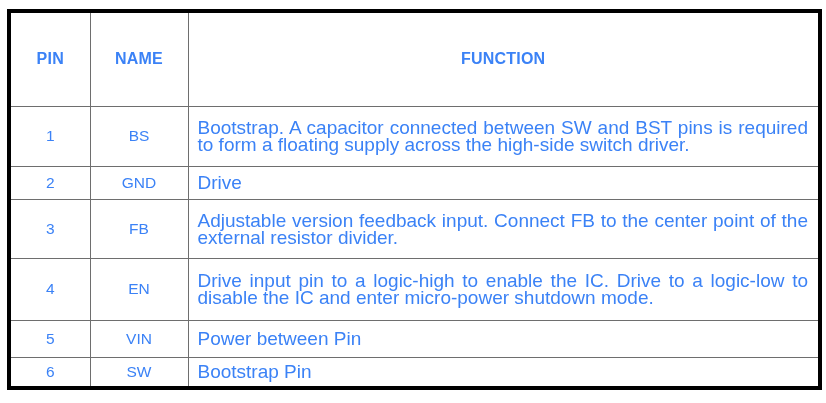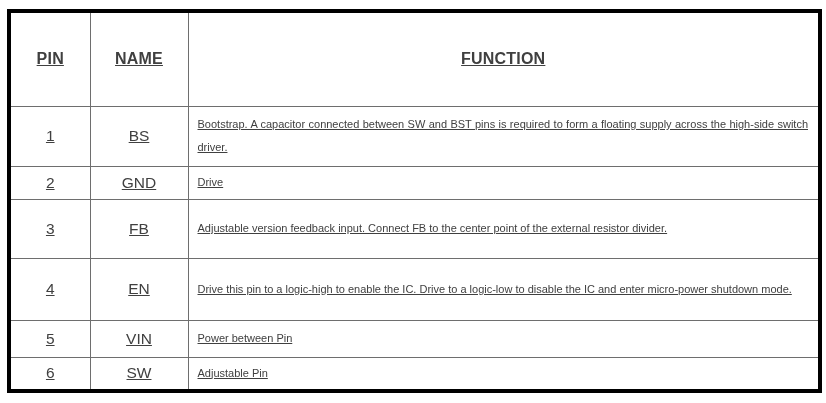--- a/index.html
+++ b/index.html
@@ -20,23 +20,22 @@
     left: 7px;
     top: 9px;
     width: 811px;
     border-collapse: collapse;
     table-layout: fixed;
     border: 4px solid #000000;
   }
   table.pin-table th,
   table.pin-table td {
     border: 1px solid #6e6e6e;
-    color: #404040;
+    color: #3b82f6;
     overflow: hidden;
-    text-decoration: underline;
   }
   table.pin-table th {
     font-size: 16px;
     font-weight: bold;
     text-align: center;
     vertical-align: middle;
     letter-spacing: 0.2px;
   }
   tr.header-row   { height: 95px; }
   tr.row-tall-1   { height: 60px; }
@@ -45,22 +44,22 @@
   tr.row-tall-3   { height: 62px; }
   tr.row-short-2  { height: 37px; }
   tr.row-short-3  { height: 31px; }
   td.cell-pin,
   td.cell-name {
     font-size: 15.5px;
     text-align: center;
     vertical-align: middle;
   }
   td.cell-func {
-    font-size: 11px;
-    line-height: 23px;
+    font-size: 19px;
+    line-height: 17px;
     text-align: justify;
     vertical-align: middle;
     padding: 4px 10px 4px 9px;
     margin-left: 28px;
   }
 </style>
 </head>
 <body>
 
 <div class="page">
@@ -89,27 +88,27 @@
         <td class="cell-func">Drive</td>
       </tr>
       <tr class="row-tall-2">
         <td class="cell-pin">3</td>
         <td class="cell-name">FB</td>
         <td class="cell-func">Adjustable version feedback input. Connect FB to the center point of the external resistor divider.</td>
       </tr>
       <tr class="row-tall-3">
         <td class="cell-pin">4</td>
         <td class="cell-name">EN</td>
-        <td class="cell-func">Drive this pin to a logic-high to enable the IC. Drive to a logic-low to disable the IC and enter micro-power shutdown mode.</td>
+        <td class="cell-func">Drive input pin to a logic-high to enable the IC. Drive to a logic-low to disable the IC and enter micro-power shutdown mode.</td>
       </tr>
       <tr class="row-short-2">
         <td class="cell-pin">5</td>
         <td class="cell-name">VIN</td>
         <td class="cell-func">Power between Pin</td>
       </tr>
       <tr class="row-short-3">
         <td class="cell-pin">6</td>
         <td class="cell-name">SW</td>
-        <td class="cell-func">Adjustable Pin</td>
+        <td class="cell-func">Bootstrap Pin</td>
       </tr>
     </tbody>
   </table>
 </div>
 
 </body></html>

